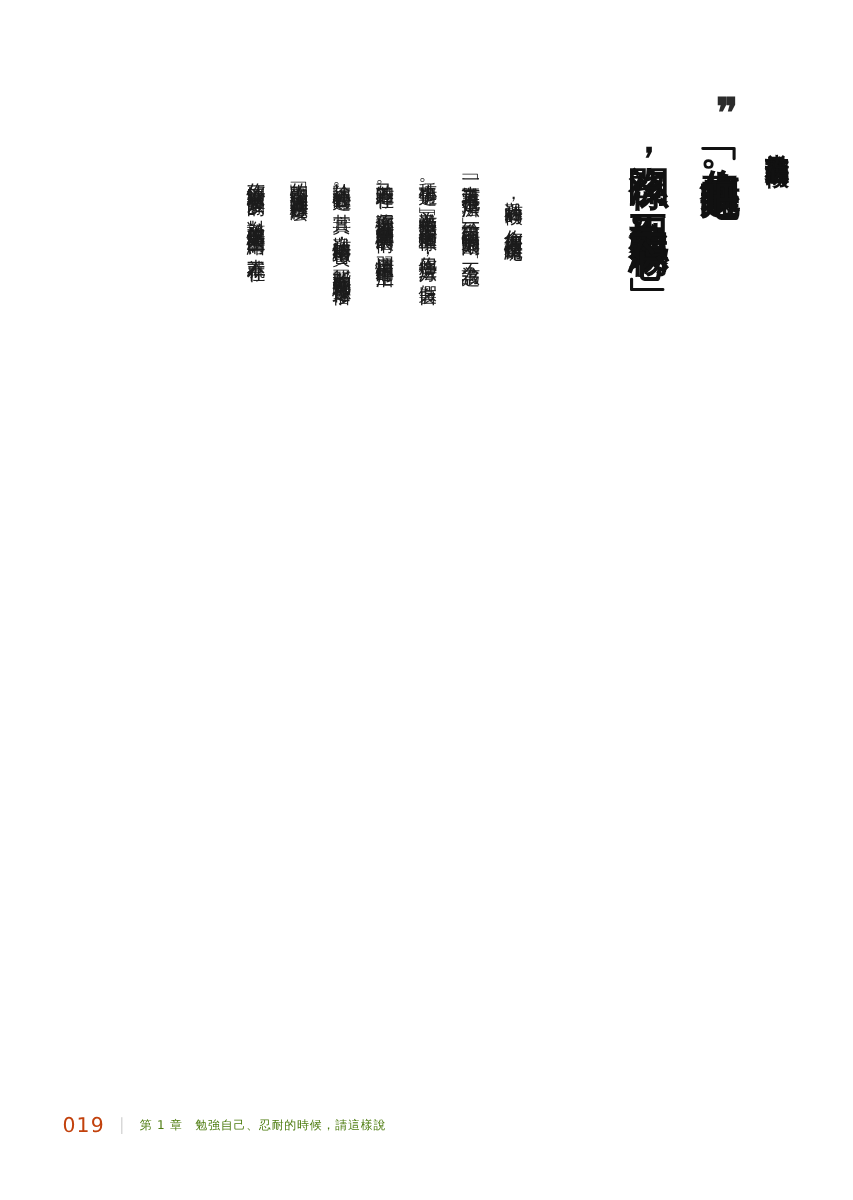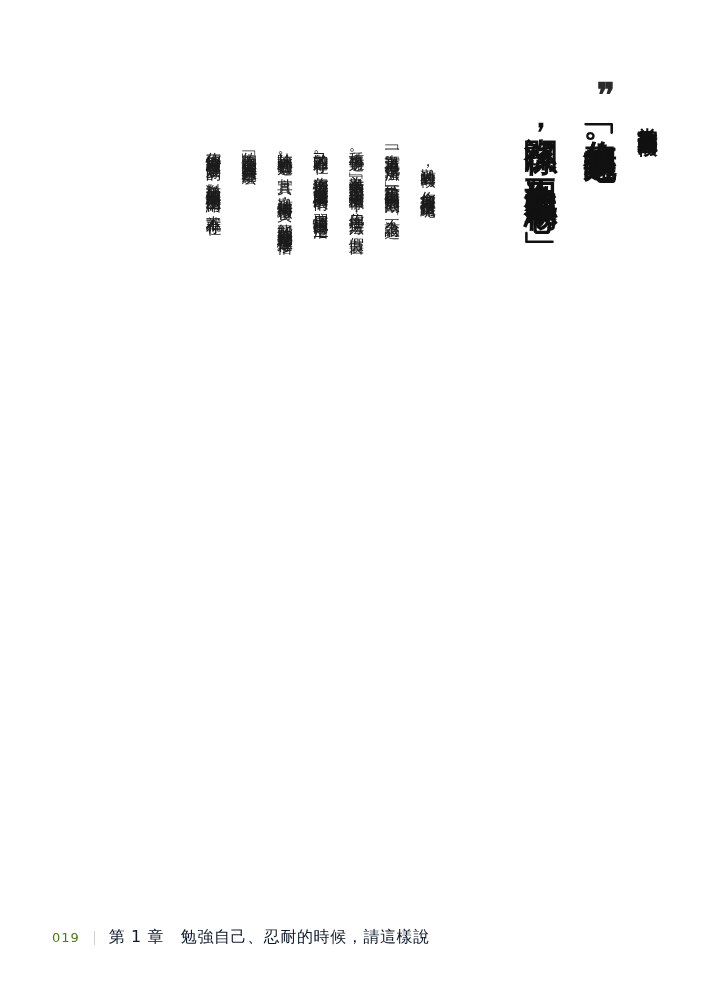--- a/index.html
+++ b/index.html
@@ -97,33 +97,33 @@
   .footer {
     position: absolute;
     left: 52px;
     bottom: 52px;
     display: flex;
     align-items: center;
     gap: 14px;
     font-family: "DejaVu Sans", "Liberation Sans", sans-serif;
   }
   .folio {
-    font-size: 13px;
-    color: #4d7c0f;
+    font-size: 17px;
+    color: #c2410c;
     letter-spacing: 1px;
   }
   .footer-rule {
     width: 1px;
     height: 14px;
     background: #cfcfcf;
     display: inline-block;
   }
   .chapter-line {
-    font-size: 16px;
-    color: #0f172a;
+    font-size: 10px;
+    color: #4d7c0f;
     letter-spacing: 0.6px;
   }
 </style>
 </head>
 <body>
 
 <div class="page">
 
   <div class="quote-mark">❞</div>
 

